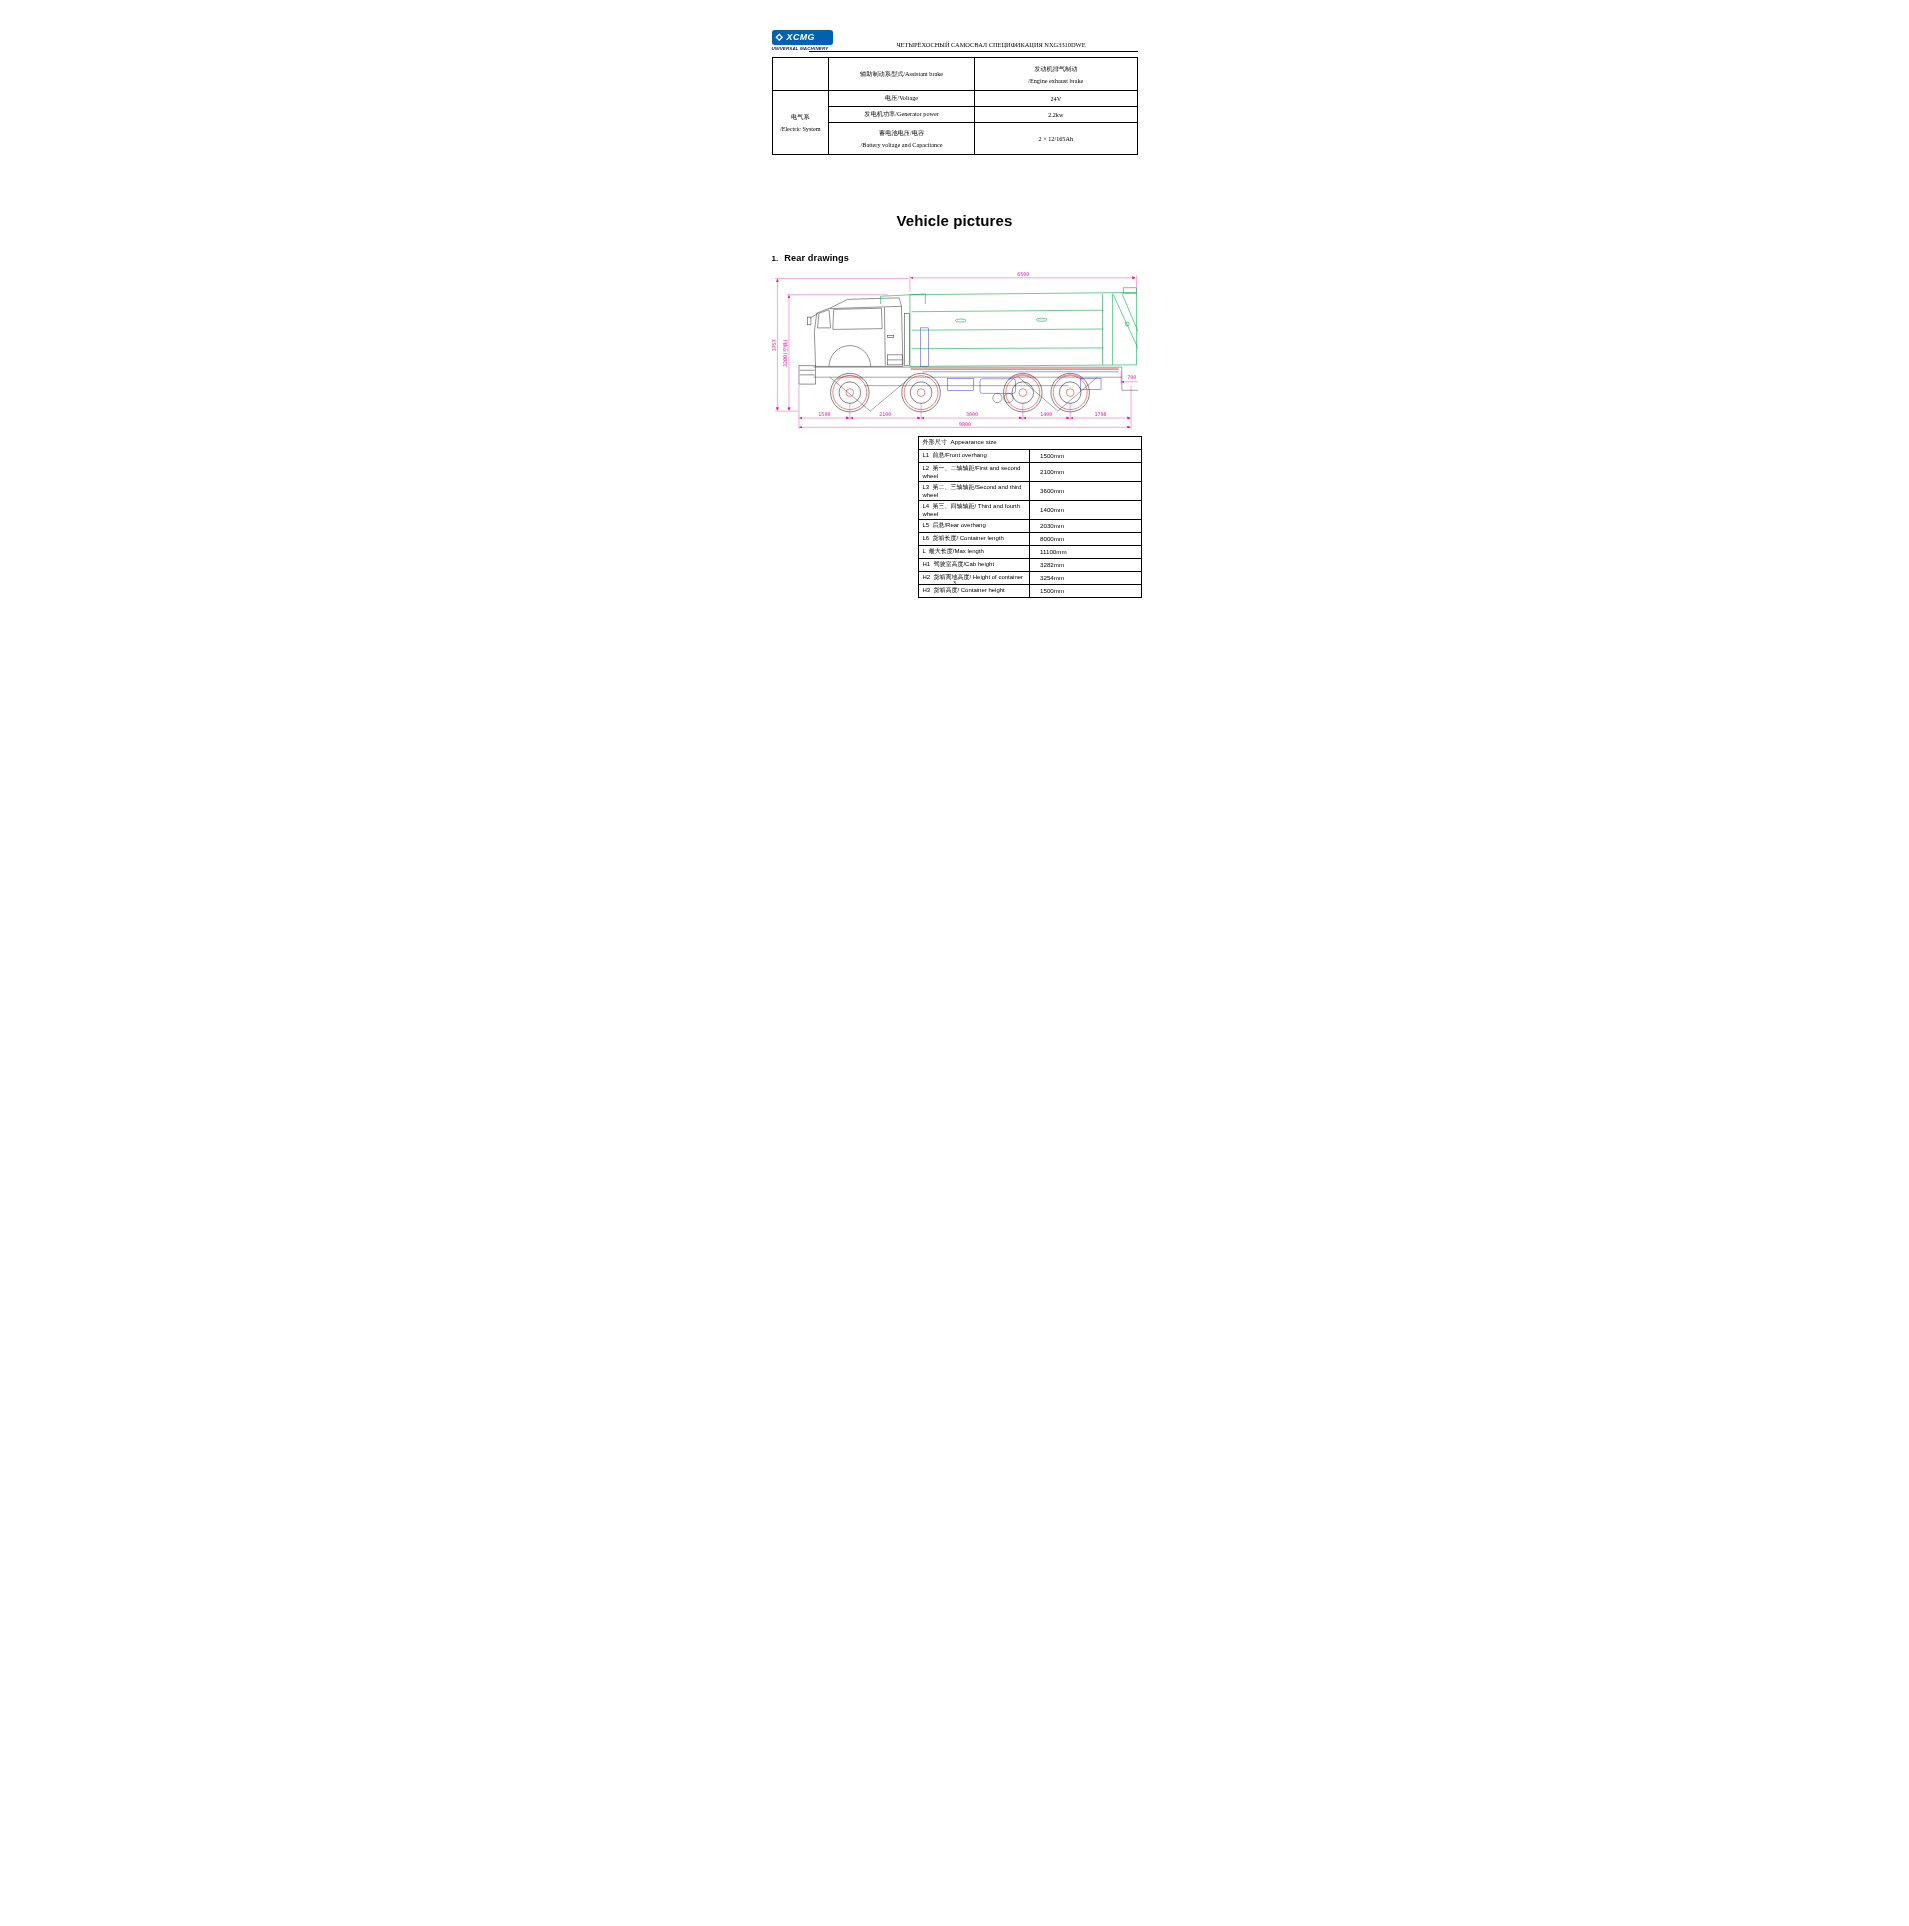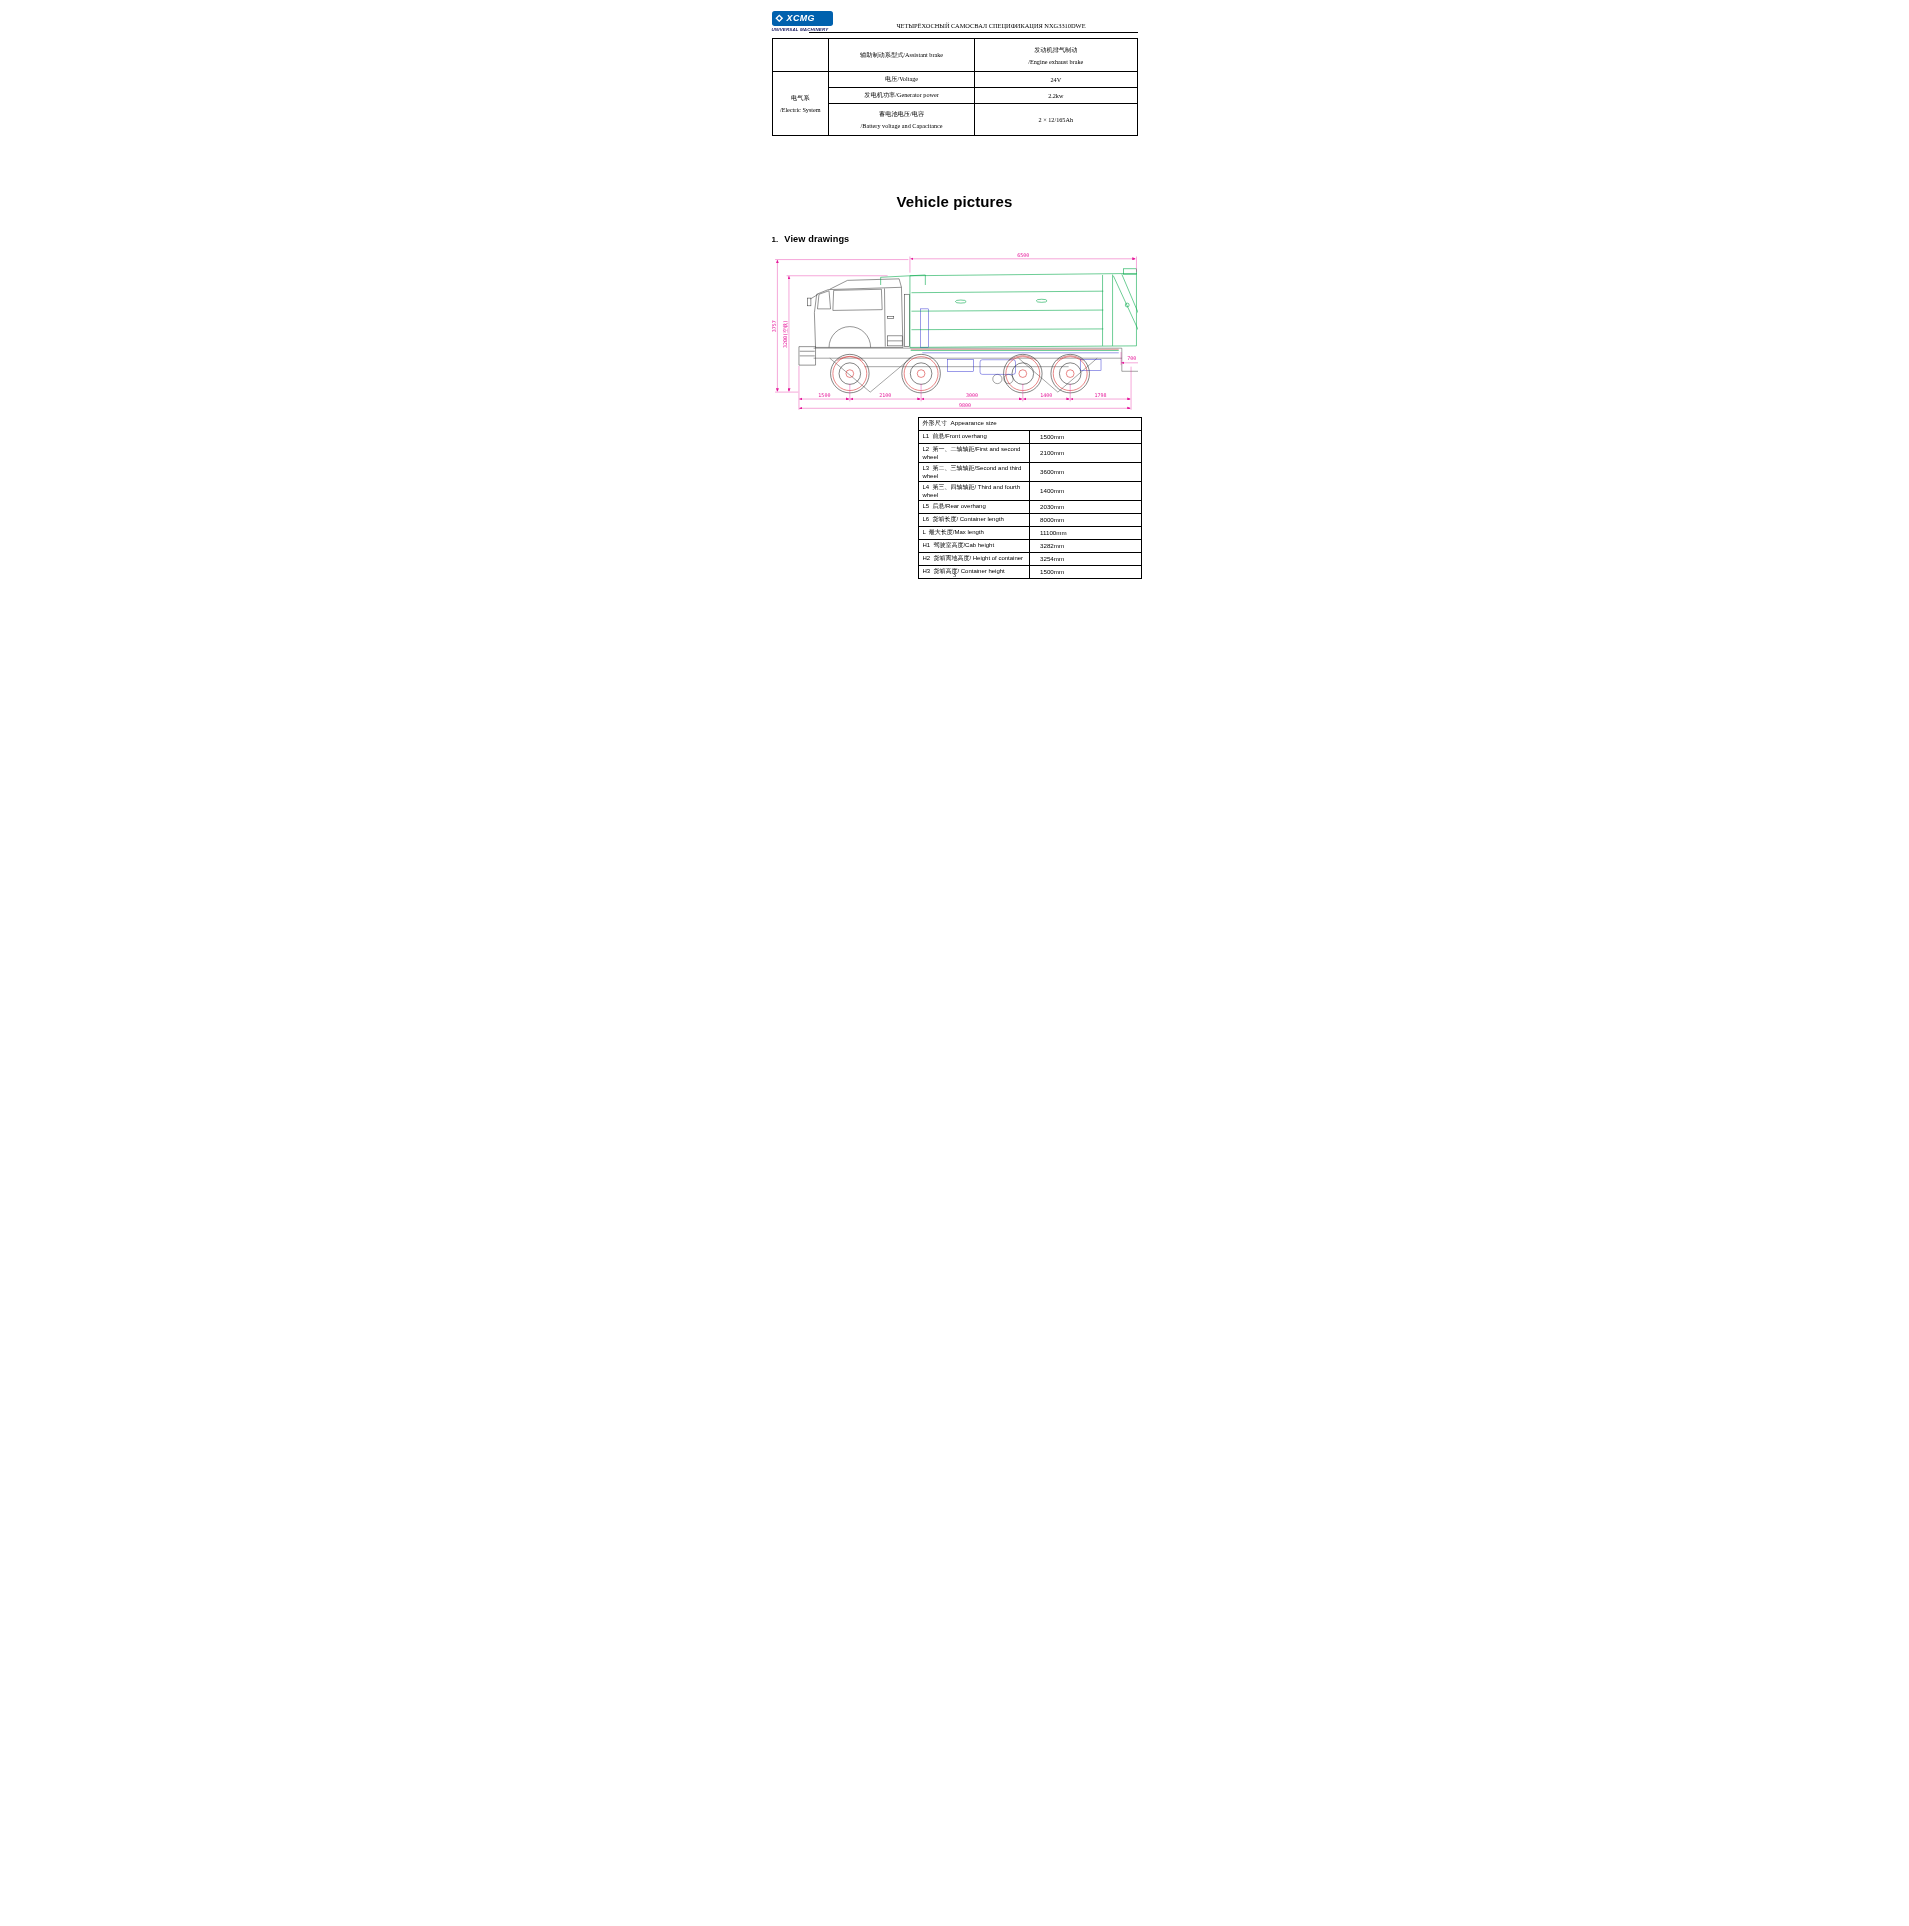--- a/index.html
+++ b/index.html
@@ -1,23 +1,23 @@
 <!DOCTYPE html>
 <html style="font-size:6.2px"><head>
 <meta charset="utf-8">
 <style>
   * { margin:0; padding:0; box-sizing:border-box; }
   html,body { background:#ffffff; }
   body { font-family:"Liberation Serif", serif; color:#000; }
   .page {
     position:relative;
     width:424px; height:600px;
-    margin:0 auto;
+    margin:8px auto;
     background:#fff;
-    padding:11px 29px 0 29px;
+    padding:22px 29px 0 29px;
     overflow:hidden;
   }
 
   
   .header { display:flex; align-items:flex-end; }
   .logo-block { width:73px; flex:0 0 auto; }
   .logo-badge {
     display:flex; align-items:center; gap:2.7px;
     background:#0061ae; border-radius:2.7px;
     width:61px; height:14.6px; padding:0 3.9px;
@@ -162,21 +162,21 @@
         </td>
         <td>2 × 12/165Ah</td>
       </tr>
     </tbody>
   </table>
 
   <div class="vehicle-title">Vehicle pictures</div>
 
   <div class="view-heading">
     <span class="view-number">1.</span>
-    <span class="view-title">View drawings</span>
+    <span class="view-title">Rear drawings</span>
   </div>
 
   <figure class="drawing-wrap">
     <svg class="drawing-svg" viewBox="0 0 950 420">
       <defs>
         <marker id="aR" refX="9" refY="5" markerWidth="8" markerHeight="8" orient="auto">
           <path d="M0,1 L10,5 L0,9 z" fill="#e6189b"></path>
         </marker>
         <marker id="aL" refX="1" refY="5" markerWidth="8" markerHeight="8" orient="auto">
           <path d="M10,1 L0,5 L10,9 z" fill="#e6189b"></path>

